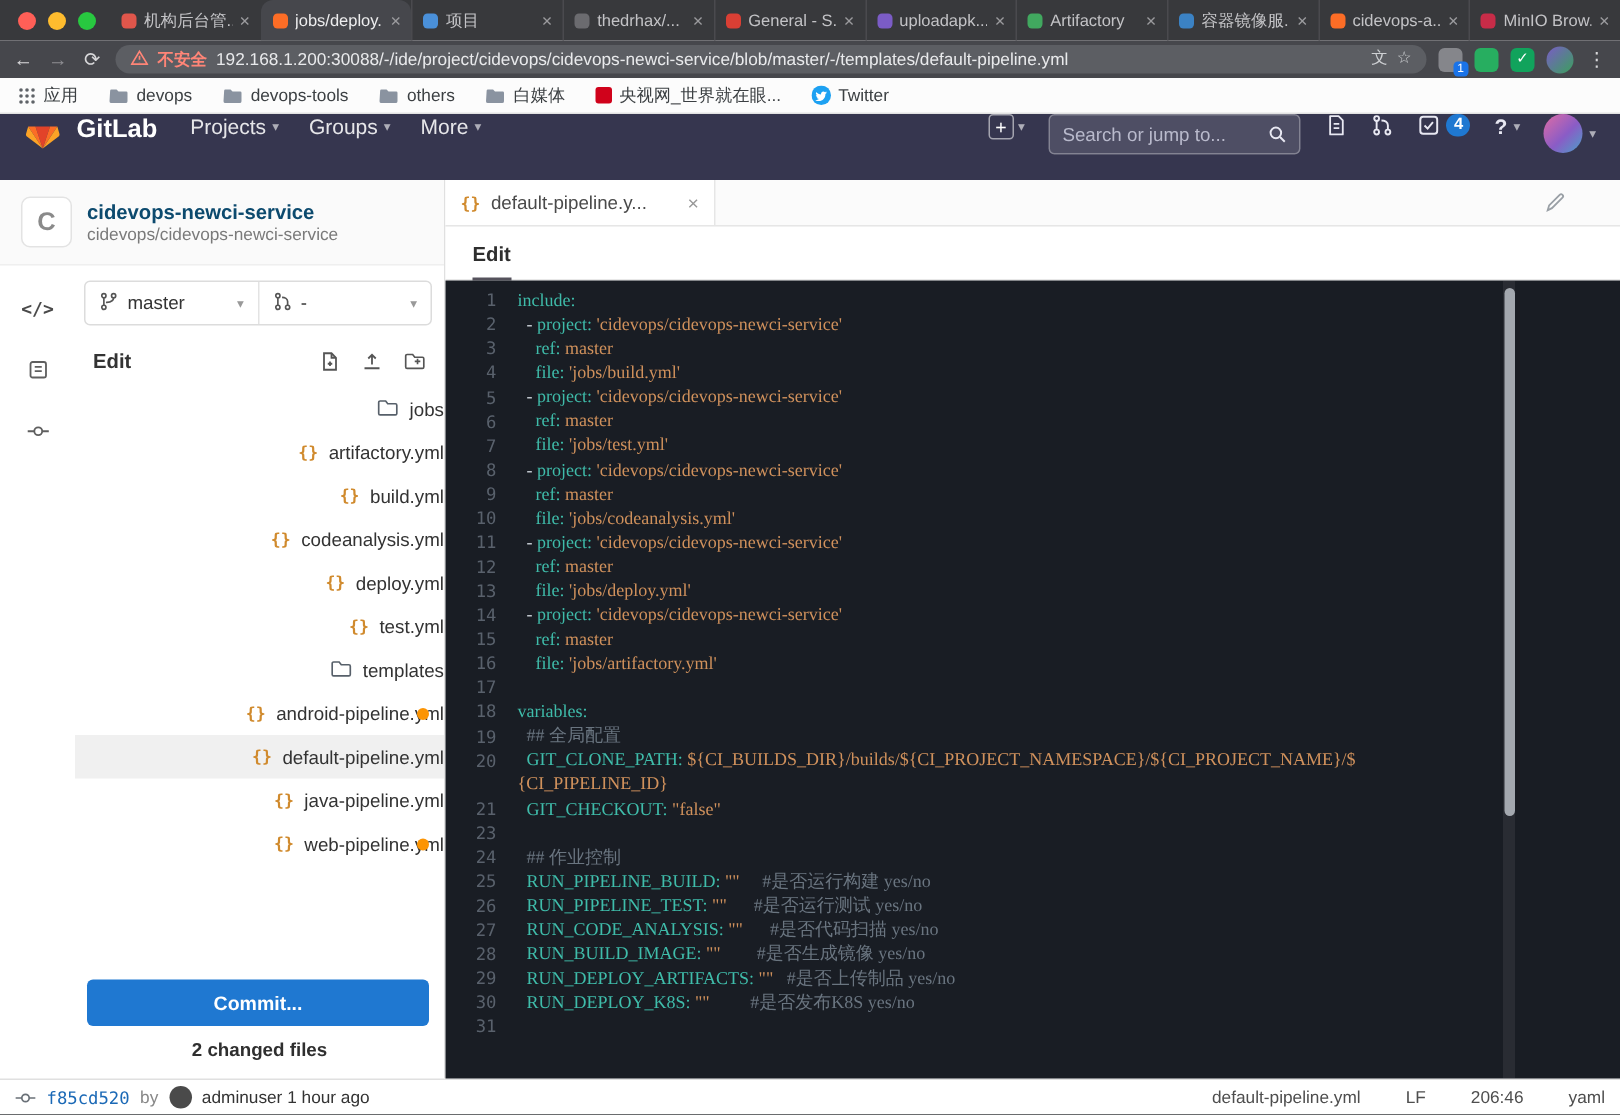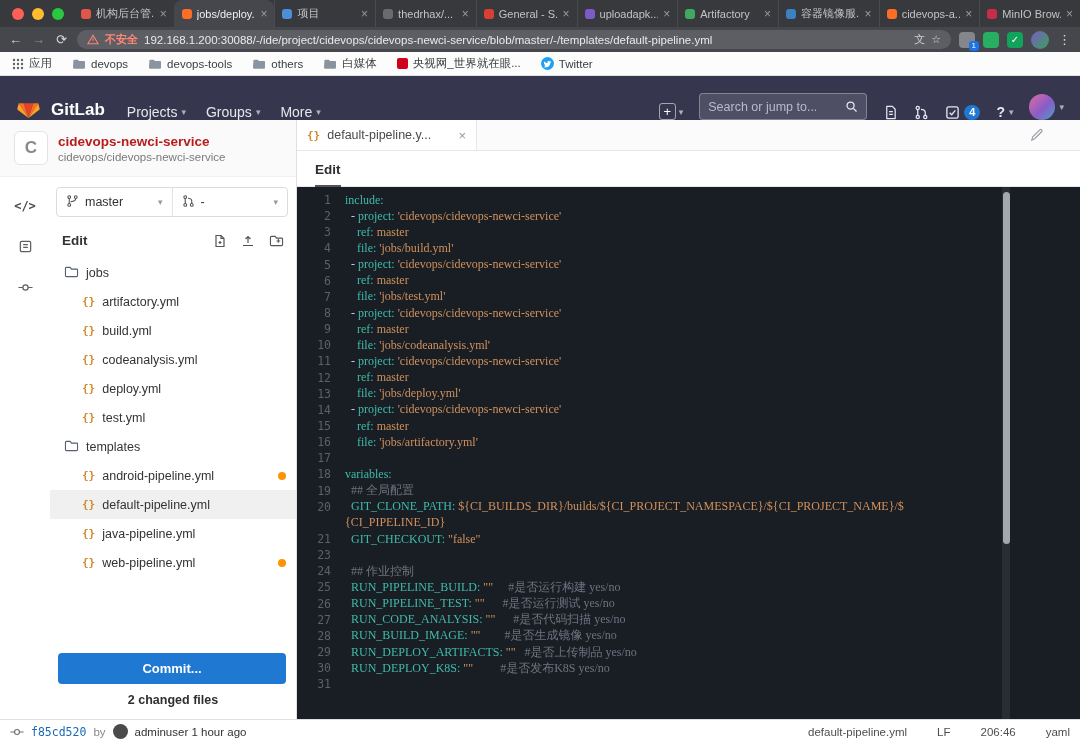--- a/index.html
+++ b/index.html
@@ -33,21 +33,21 @@
   .ext-badge { position:absolute; right:-4px; bottom:-3px; background:#1a73e8; color:#fff; font-size:8px; line-height:10px; padding:0 3px; border-radius:3px; }
   .profile { width:18px; height:18px; border-radius:50%; background:linear-gradient(135deg,#7a5cc6,#3aa05c); flex:none; }
 
   
   .bookmarks { height:24px; flex:none; background:#fcfcfc; border-bottom:1px solid #e2e2e2; display:flex; align-items:center; padding:0 12px; gap:20px; }
   .bm { display:flex; align-items:center; gap:5px; font-size:11.5px; color:#3c4043; white-space:nowrap; }
   .bm .ic { display:inline-flex; }
   .site-fav { width:11px; height:11px; border-radius:2px; background:#d0021b; display:inline-block; }
 
   
-  .gl-nav { height:44px; flex:none; background:#36364f; display:flex; align-items:flex-end; padding:0 16px; gap:16px; }
+  .gl-nav { height:44px; flex:none; background:#36364f; display:flex; align-items:flex-start; padding:0 16px; gap:16px; }
   .logo { display:inline-flex; }
   .wordmark { color:#fff; font-size:17px; font-weight:700; margin-left:-6px; }
   .gl-menus { display:flex; gap:20px; margin-left:6px; }
   .gl-menu { display:flex; align-items:center; gap:4px; font-size:14px; color:rgba(255,255,255,.88); }
   .crt { font-size:9px; color:rgba(255,255,255,.6); }
   .gl-spacer { flex:1; }
   .gl-new { display:flex; align-items:center; gap:3px; color:#fff; }
   .gl-new .plus { width:17px; height:17px; border:1px solid rgba(255,255,255,.55); border-radius:3px; text-align:center; line-height:15px; font-size:13px; }
   .gl-search { width:168px; height:27px; border:1px solid rgba(255,255,255,.3); background:rgba(255,255,255,.12); border-radius:4px; display:flex; align-items:center; padding:0 8px; gap:6px; }
   .gl-search input { flex:1; min-width:0; background:transparent; border:none; outline:none; color:#fff; font-size:12.5px; font-family:inherit; }
@@ -57,37 +57,37 @@
   .todo-badge { background:#1f78d1; color:#fff; font-size:11px; line-height:15px; height:15px; padding:0 5px; border-radius:8px; font-weight:700; }
   .gl-help { display:flex; align-items:center; gap:4px; color:#e8e8f2; font-size:14px; font-weight:700; }
   .gl-user { display:flex; align-items:center; gap:4px; }
   .gl-avatar { width:26px; height:26px; border-radius:50%; background:linear-gradient(135deg,#e06ca4,#8a5cc6 55%,#4aa0c8); }
 
   
   .main { flex:1; min-height:0; display:flex; }
   .ide-left { width:297px; flex:none; display:flex; flex-direction:column; border-right:1px solid #e0e0e0; background:#fff; }
   .proj-header { height:57px; flex:none; background:#fafafa; border-bottom:1px solid #efefef; display:flex; align-items:center; padding:0 14px; gap:10px; }
   .proj-avatar { width:34px; height:34px; border-radius:6px; background:#fff; border:1px solid #e3e3e3; color:#8a8a8a; font-size:17px; font-weight:700; display:flex; align-items:center; justify-content:center; flex:none; }
-  .proj-name { font-size:13.5px; font-weight:700; color:#b91c1c; }
+  .proj-name { font-size:13.5px; font-weight:700; color:#0c4a6e; }
   .proj-path { font-size:11.5px; color:#7a7a7a; margin-top:2px; }
   .left-body { flex:1; min-height:0; display:flex; }
   .activity { width:50px; flex:none; display:flex; flex-direction:column; align-items:center; padding-top:22px; gap:26px; color:#5f5f5f; }
   .act { display:inline-flex; }
   .act-code { font-family:"DejaVu Sans Mono","Liberation Mono",monospace; font-size:12px; font-weight:700; color:#4a4a4a; }
   .panel { flex:1; min-width:0; display:flex; flex-direction:column; padding-top:10px; }
   .branch-box { margin:0 8px 0 6px; height:30px; border:1px solid #dcdcdc; border-radius:4px; display:flex; align-items:stretch; font-size:12.5px; color:#333; flex:none; }
   .bb-seg { display:flex; align-items:center; gap:6px; padding:0 9px; flex:1; min-width:0; }
   .bb-seg + .bb-seg { border-left:1px solid #e3e3e3; }
   .bb-seg .crt { margin-left:auto; color:#999; }
   .edit-row { display:flex; align-items:center; padding:0 12px; margin-top:16px; flex:none; }
   .edit-label { font-size:13.5px; font-weight:700; color:#333; }
   .edit-icons { margin-left:auto; display:flex; gap:14px; color:#555; }
   .edit-icons span { display:inline-flex; }
   .tree { margin-top:10px; flex:none; }
-  .trow { height:29px; display:flex; align-items:center; gap:7px; padding-left:14px; font-size:12.5px; color:#333; position:relative; }
+  .trow { height:29px; display:flex; align-items:center; gap:7px; padding-left:14px; font-size:12.5px; color:#333; position:relative;justify-content:flex-end; }
   .trow.file { padding-left:32px; }
   .trow.selected { background:#f0f0f0; }
   .braces { font-family:"DejaVu Sans Mono","Liberation Mono",monospace; font-size:11px; font-weight:700; color:#d08a2d; }
   .badge-dot { position:absolute; right:10px; width:8px; height:8px; border-radius:50%; background:#fc9403; }
   .panel-spacer { flex:1; }
   .commit-btn { margin:0 10px 9px 8px; height:31px; flex:none; background:#1f78d1; border-radius:4px; color:#fff; font-size:13px; font-weight:700; display:flex; align-items:center; justify-content:center; }
   .changed { text-align:center; font-size:12.5px; font-weight:700; color:#2f2f2f; margin-bottom:12px; flex:none; }
 
   
   .editor-col { flex:1; min-width:0; display:flex; flex-direction:column; }

